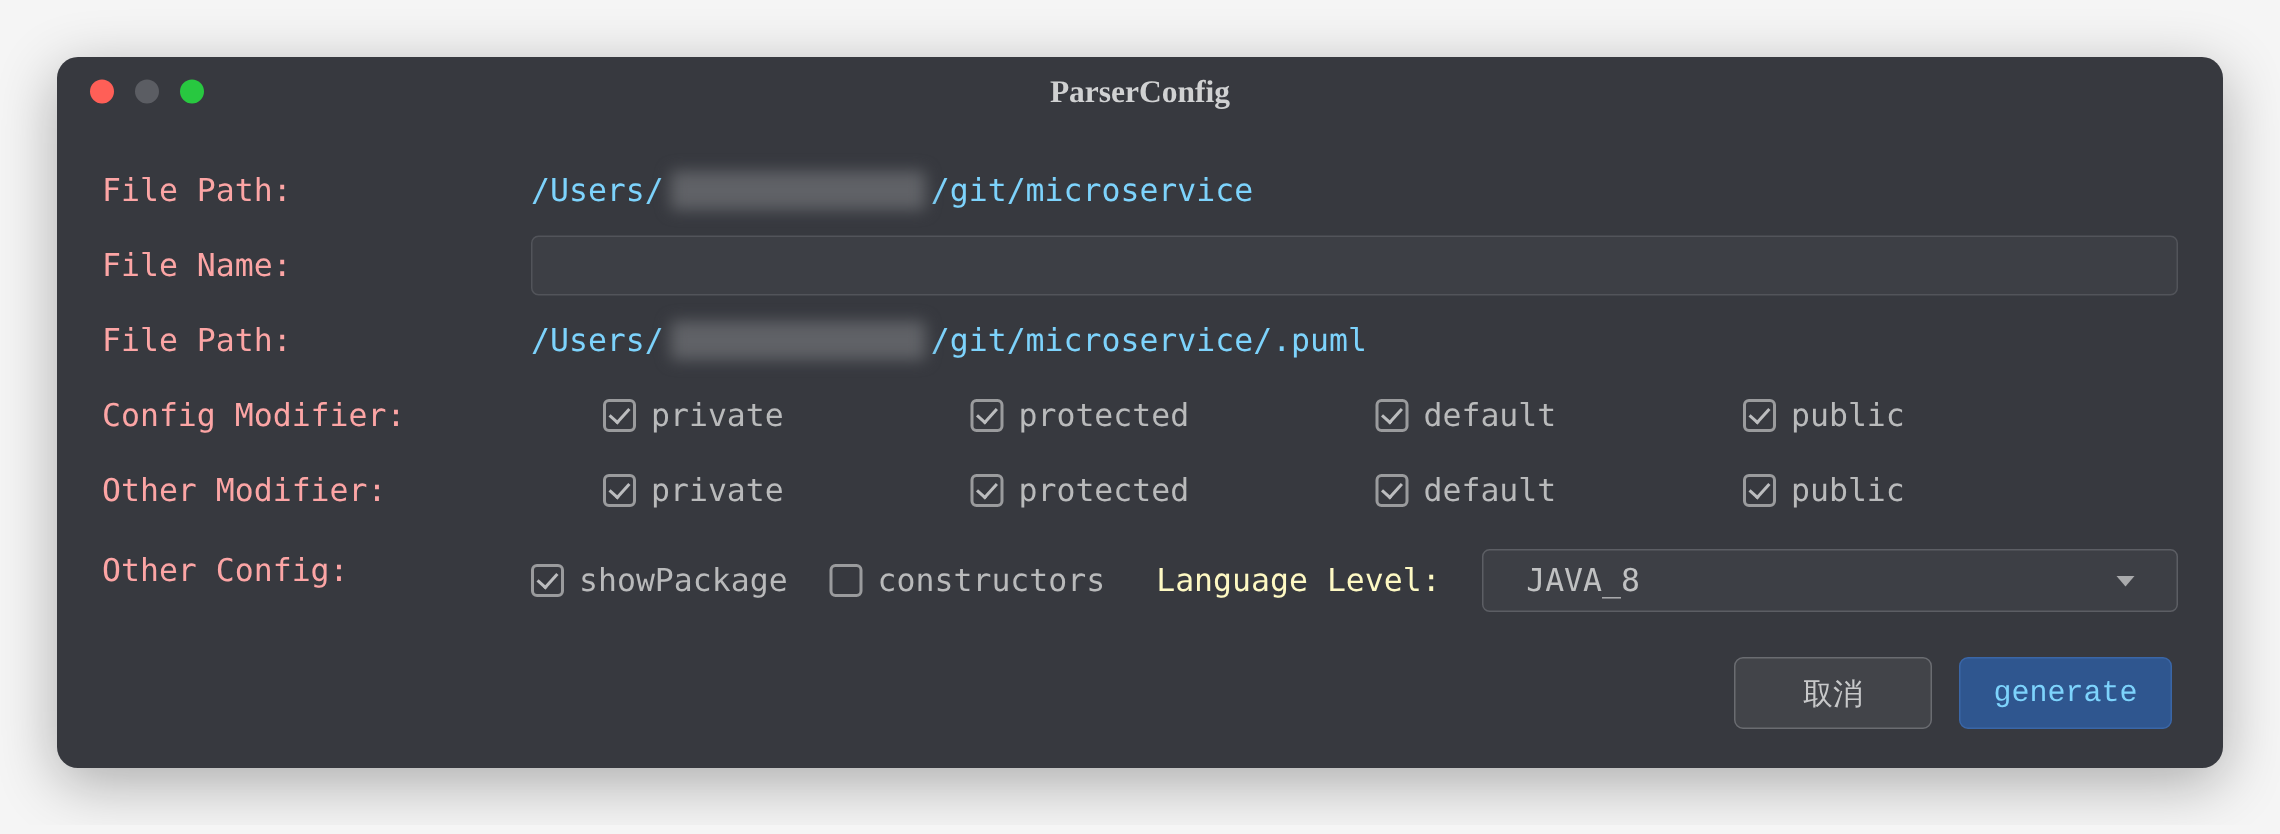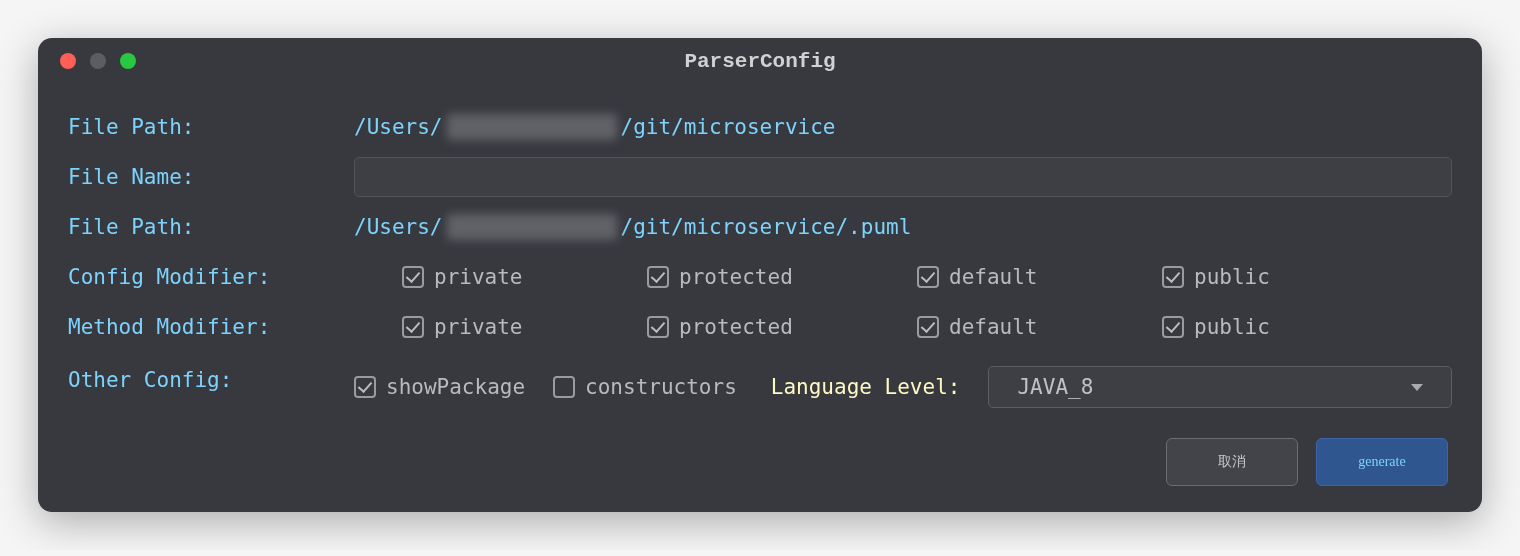--- a/index.html
+++ b/index.html
@@ -33,37 +33,37 @@
   .traffic-light {
     width: 16px; height: 16px;
     border-radius: 50%;
   }
   .tl-close { background: #ff5f57; }
   .tl-min   { background: #5b5d63; }
   .tl-max   { background: #28c840; }
   .title {
     flex: 1;
     text-align: center;
-    font-family: Liberation Mono, monospace;
+    font-family: Liberation Serif, serif;
     font-weight: 600;
     font-size: 21px;
     color: #d0d1d2;
   }
   .content {
     padding: 18px 30px 26px 30px;
   }
   .row {
     display: flex;
     align-items: center;
     min-height: 50px;
   }
   .label {
     width: 286px;
     flex-shrink: 0;
-    color: #7dd3fc;
+    color: #fca5a5;
     white-space: pre;
   }
   .value-text {
     color: #7dd3fc;
     display: flex;
     align-items: center;
     gap: 0;
   }
   .blur {
     display: inline-block;
@@ -156,22 +156,22 @@
     margin-top: 30px;
     padding-right: 4px;
   }
   .btn {
     min-width: 132px;
     height: 48px;
     border-radius: 6px;
     border: 1px solid #6a6c71;
     background: #424449;
     color: #c7c8c9;
-    font-family: Liberation Serif, serif;
-    font-size: 14px;
+    font-family: Liberation Mono, monospace;
+    font-size: 20px;
     display: flex;
     align-items: center;
     justify-content: center;
     padding: 16px 22px;
   }
   .btn.primary {
     background: #2f568f;
     border-color: #3a66a7;
     color: #7dd3fc;
   }
@@ -231,21 +231,21 @@
           <span class="cb-label">default</span>
         </div>
         <div class="cb-group cb-col4">
           <div class="checkbox checked"></div>
           <span class="cb-label">public</span>
         </div>
       </div>
     </div>
 
     <div class="row">
-      <div class="label">Method Modifier:</div>
+      <div class="label">Other Modifier:</div>
       <div class="checkbox-row">
         <div class="cb-group cb-col1">
           <div class="checkbox checked"></div>
           <span class="cb-label">private</span>
         </div>
         <div class="cb-group cb-col2">
           <div class="checkbox checked"></div>
           <span class="cb-label">protected</span>
         </div>
         <div class="cb-group cb-col3">

